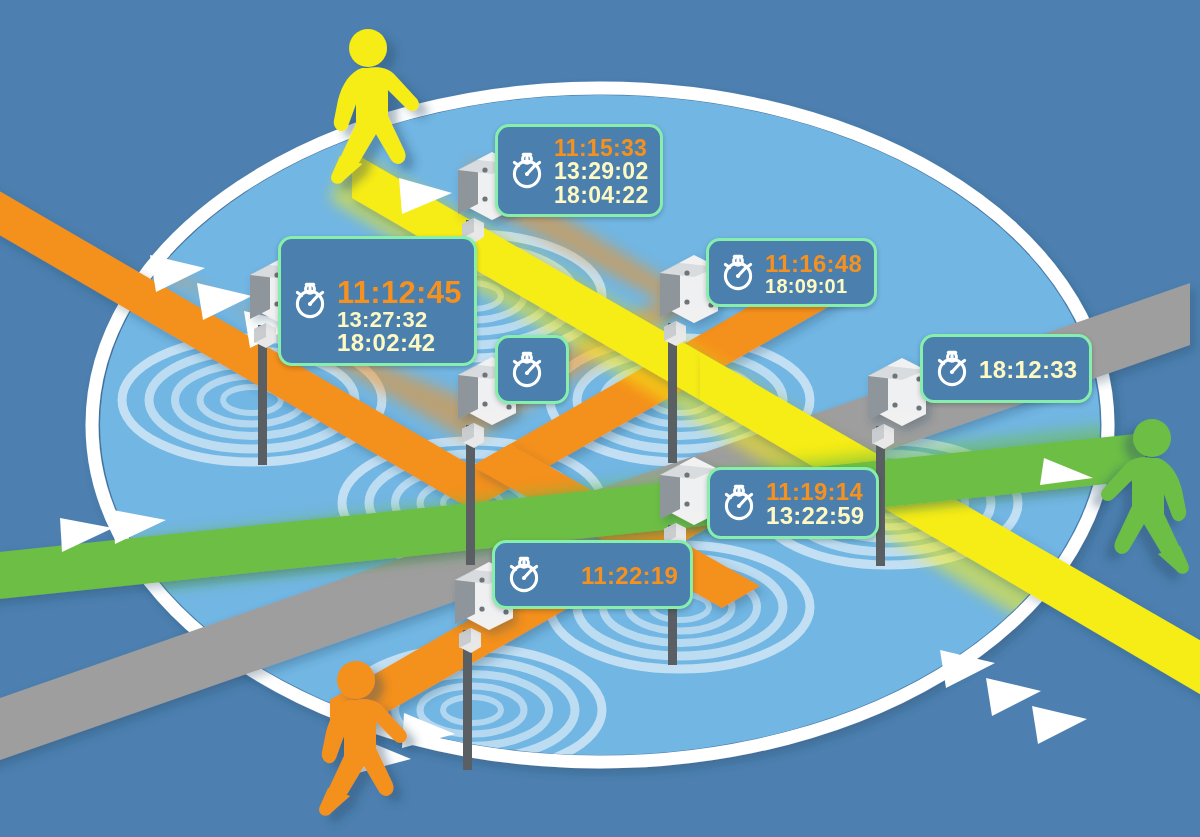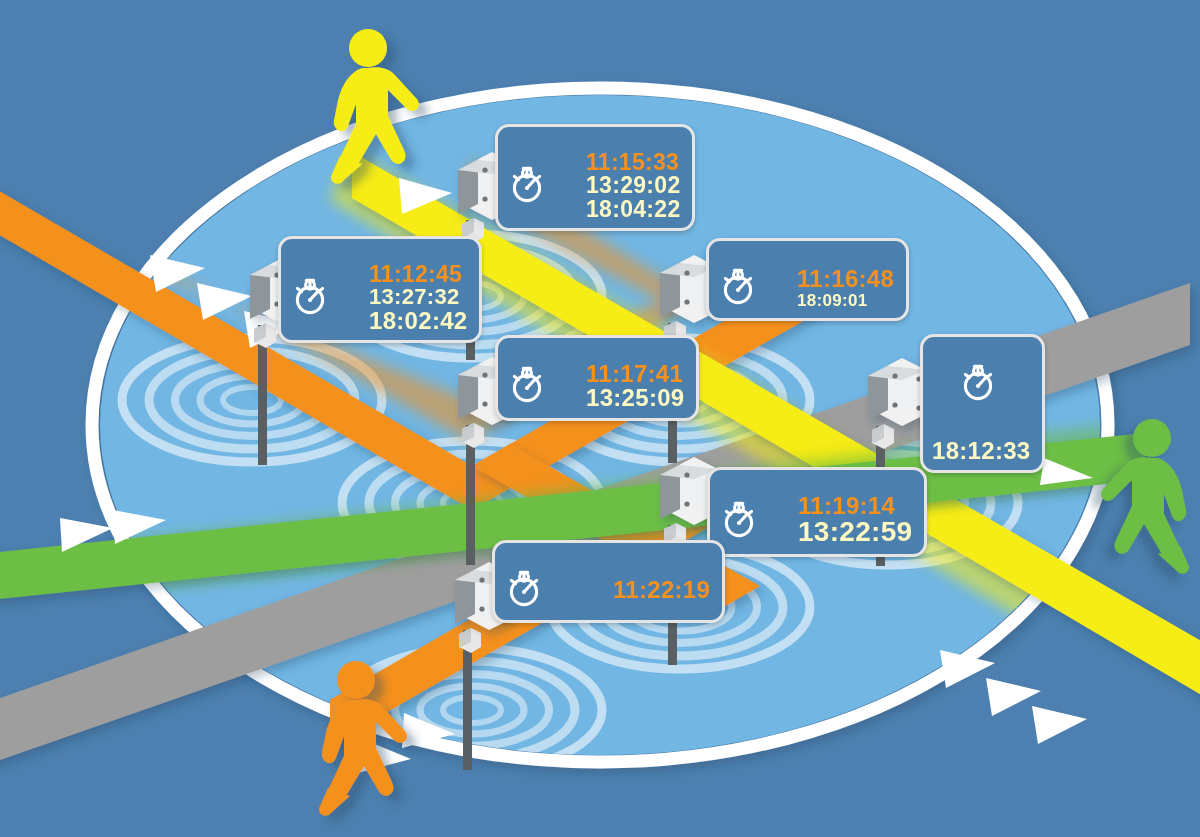--- a/index.html
+++ b/index.html
@@ -1,23 +1,23 @@
 <!DOCTYPE html>
 <html><head>
 <meta charset="utf-8">
 <style>
   html,body{margin:0;padding:0;background:#4d80b0;}
   #stage{position:relative;width:1200px;height:837px;overflow:hidden;
          font-family:"Liberation Sans", sans-serif;background:#4d80b0;}
   svg.scene{position:absolute;inset:0;width:1200px;height:837px;display:block;}
 
   .badge{position:absolute;box-sizing:border-box;
-         background:#4a7fae;border:3px solid #e5e5e5;border-radius:14px;
+         background:#4a7fae;border:3px solid #86efac;border-radius:14px;
          box-shadow:0 2px 5px rgba(0,0,0,.22);
-         display:flex;align-items:center;padding:24px 12px 7px 9px;gap:32px;}
+         display:flex;align-items:center;padding:10px 12px 7px 9px;}
   .badge .sw{flex:0 0 auto;margin-right:7px;}
   .times{display:flex;flex-direction:column;line-height:1.02;
          font-weight:bold;letter-spacing:.3px;}
   .t{white-space:nowrap;}
   .t.orange{color:#f6911e;}
   .t.yellow{color:#fef9c3;}
   .t.green{color:#fef9c3;}
   .t.blank{visibility:hidden;}
 </style>
 </head>
@@ -329,21 +329,21 @@
     <path d="M20 25 L 28.6 15.6"></path>
     <path d="M16.4 5.2 h 7.2"></path>
     <path d="M20 5.6 v 4.6"></path>
     <path d="M7.4 13.4 l 4.2 3.1"></path>
     <path d="M32.6 13.4 l -4.2 3.1"></path>
   </g>
   <circle cx="20" cy="9.9" r="4.4" fill="none" stroke="#ffffff" stroke-width="3.1"></circle>
   <circle cx="20" cy="25" r="2.1" fill="#ffffff"></circle>
 </svg></span>
         <div class="times">
-          <div class="t orange" style="font-size: 23px;">11:12:45</div>
+          <div class="t orange" style="font-size: 31px; margin-top: 28px;">11:12:45</div>
           <div class="t yellow" style="font-size: 22px;">13:27:32</div>
           <div class="t green" style="font-size: 24px;">18:02:42</div>
         </div>
       </div>
       <div class="badge" style="left: 495px; top: 124px;">
         <span><svg class="sw" width="40" height="42" viewBox="0 0 40 42" aria-hidden="true">
   <g fill="none" stroke="#ffffff" stroke-width="3.1" stroke-linecap="round">
     <circle cx="20" cy="25" r="12.6"></circle>
     <path d="M20 25 L 28.6 15.6"></path>
     <path d="M16.4 5.2 h 7.2"></path>
@@ -368,42 +368,38 @@
     <path d="M16.4 5.2 h 7.2"></path>
     <path d="M20 5.6 v 4.6"></path>
     <path d="M7.4 13.4 l 4.2 3.1"></path>
     <path d="M32.6 13.4 l -4.2 3.1"></path>
   </g>
   <circle cx="20" cy="9.9" r="4.4" fill="none" stroke="#ffffff" stroke-width="3.1"></circle>
   <circle cx="20" cy="25" r="2.1" fill="#ffffff"></circle>
 </svg></span>
         <div class="times">
           <div class="t orange" style="font-size: 24px;">11:16:48</div>
-          <div class="t green" style="font-size: 17px;">18:09:01</div>
+          <div class="t green" style="font-size: 20px;">18:09:01</div>
         </div>
       </div>
       <div class="badge" style="left: 495px; top: 335px;">
         <span><svg class="sw" width="40" height="42" viewBox="0 0 40 42" aria-hidden="true">
   <g fill="none" stroke="#ffffff" stroke-width="3.1" stroke-linecap="round">
     <circle cx="20" cy="25" r="12.6"></circle>
     <path d="M20 25 L 28.6 15.6"></path>
     <path d="M16.4 5.2 h 7.2"></path>
     <path d="M20 5.6 v 4.6"></path>
     <path d="M7.4 13.4 l 4.2 3.1"></path>
     <path d="M32.6 13.4 l -4.2 3.1"></path>
   </g>
   <circle cx="20" cy="9.9" r="4.4" fill="none" stroke="#ffffff" stroke-width="3.1"></circle>
   <circle cx="20" cy="25" r="2.1" fill="#ffffff"></circle>
 </svg></span>
-        <div class="times">
-          <div class="t orange" style="font-size: 24px;">11:17:41</div>
-          <div class="t yellow" style="font-size: 24px;">13:25:09</div>
-        </div>
-      </div>
-      <div class="badge" style="left: 920px; top: 334px; flex-direction: column;">
+      </div>
+      <div class="badge" style="left: 920px; top: 334px;">
         <span><svg class="sw" width="40" height="42" viewBox="0 0 40 42" aria-hidden="true">
   <g fill="none" stroke="#ffffff" stroke-width="3.1" stroke-linecap="round">
     <circle cx="20" cy="25" r="12.6"></circle>
     <path d="M20 25 L 28.6 15.6"></path>
     <path d="M16.4 5.2 h 7.2"></path>
     <path d="M20 5.6 v 4.6"></path>
     <path d="M7.4 13.4 l 4.2 3.1"></path>
     <path d="M32.6 13.4 l -4.2 3.1"></path>
   </g>
   <circle cx="20" cy="9.9" r="4.4" fill="none" stroke="#ffffff" stroke-width="3.1"></circle>
@@ -422,21 +418,21 @@
     <path d="M16.4 5.2 h 7.2"></path>
     <path d="M20 5.6 v 4.6"></path>
     <path d="M7.4 13.4 l 4.2 3.1"></path>
     <path d="M32.6 13.4 l -4.2 3.1"></path>
   </g>
   <circle cx="20" cy="9.9" r="4.4" fill="none" stroke="#ffffff" stroke-width="3.1"></circle>
   <circle cx="20" cy="25" r="2.1" fill="#ffffff"></circle>
 </svg></span>
         <div class="times">
           <div class="t orange" style="font-size: 24px;">11:19:14</div>
-          <div class="t yellow" style="font-size: 28px;">13:22:59</div>
+          <div class="t yellow" style="font-size: 24px;">13:22:59</div>
         </div>
       </div>
       <div class="badge" style="left: 492px; top: 540px;">
         <span><svg class="sw" width="40" height="42" viewBox="0 0 40 42" aria-hidden="true">
   <g fill="none" stroke="#ffffff" stroke-width="3.1" stroke-linecap="round">
     <circle cx="20" cy="25" r="12.6"></circle>
     <path d="M20 25 L 28.6 15.6"></path>
     <path d="M16.4 5.2 h 7.2"></path>
     <path d="M20 5.6 v 4.6"></path>
     <path d="M7.4 13.4 l 4.2 3.1"></path>

